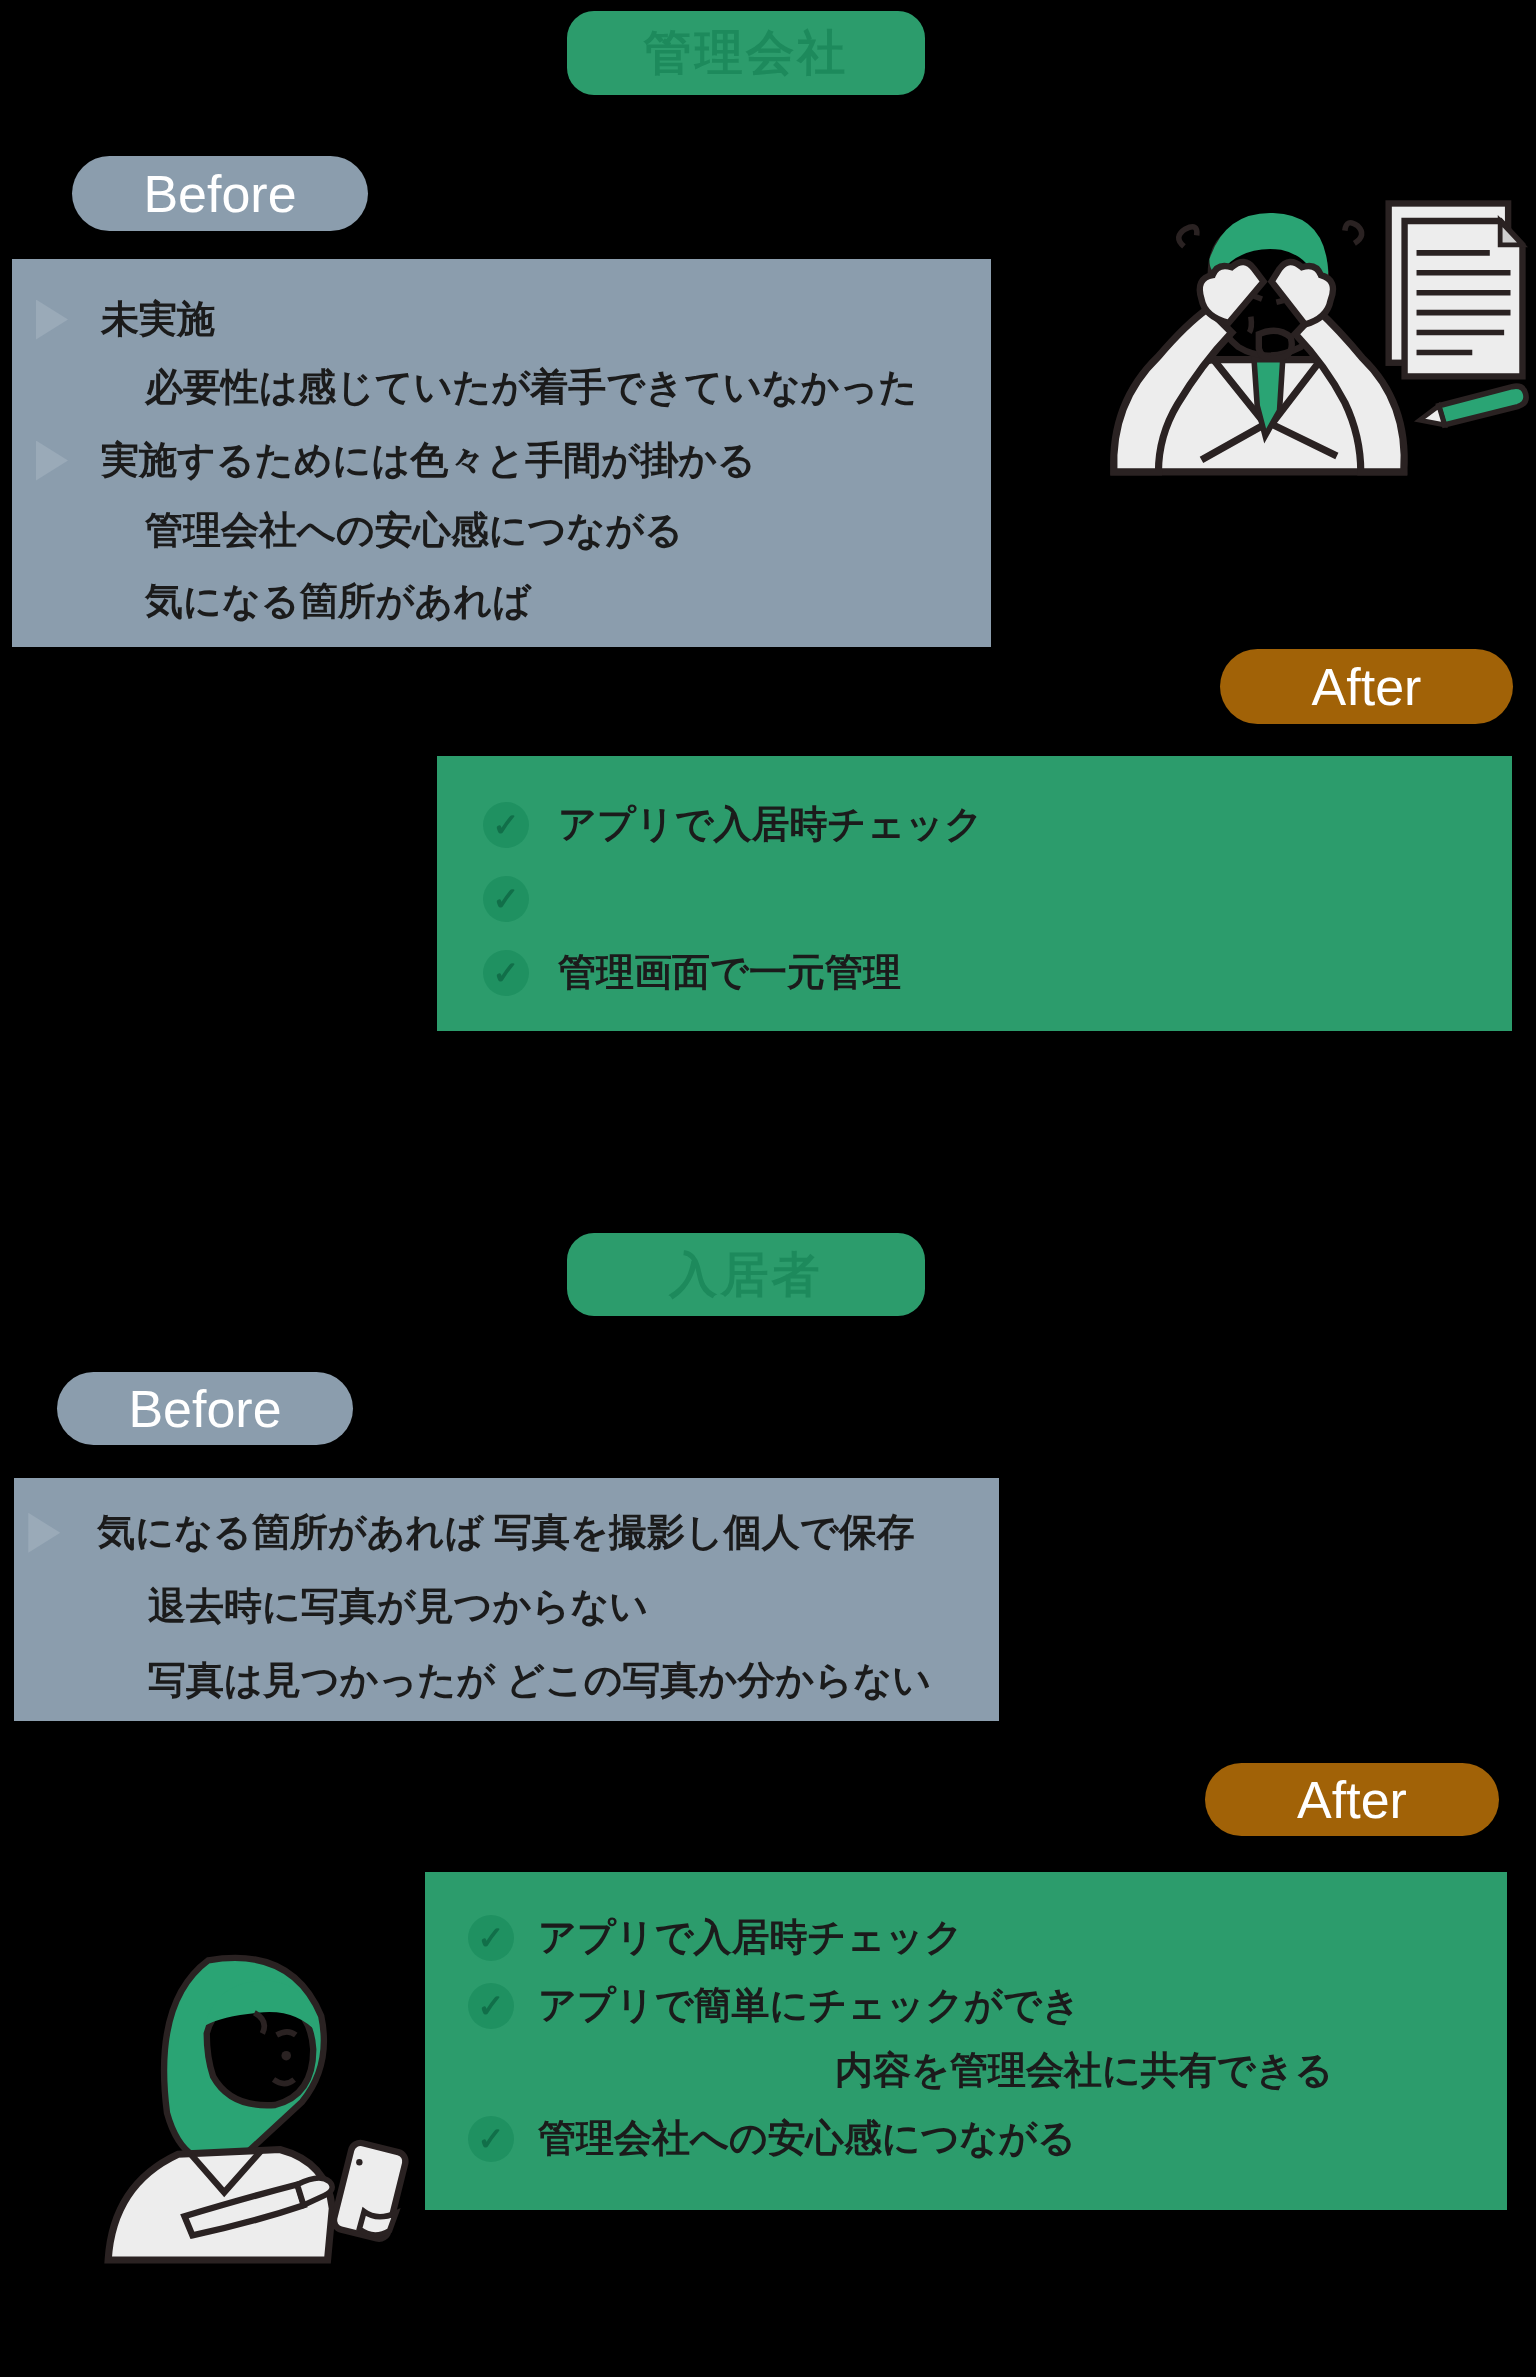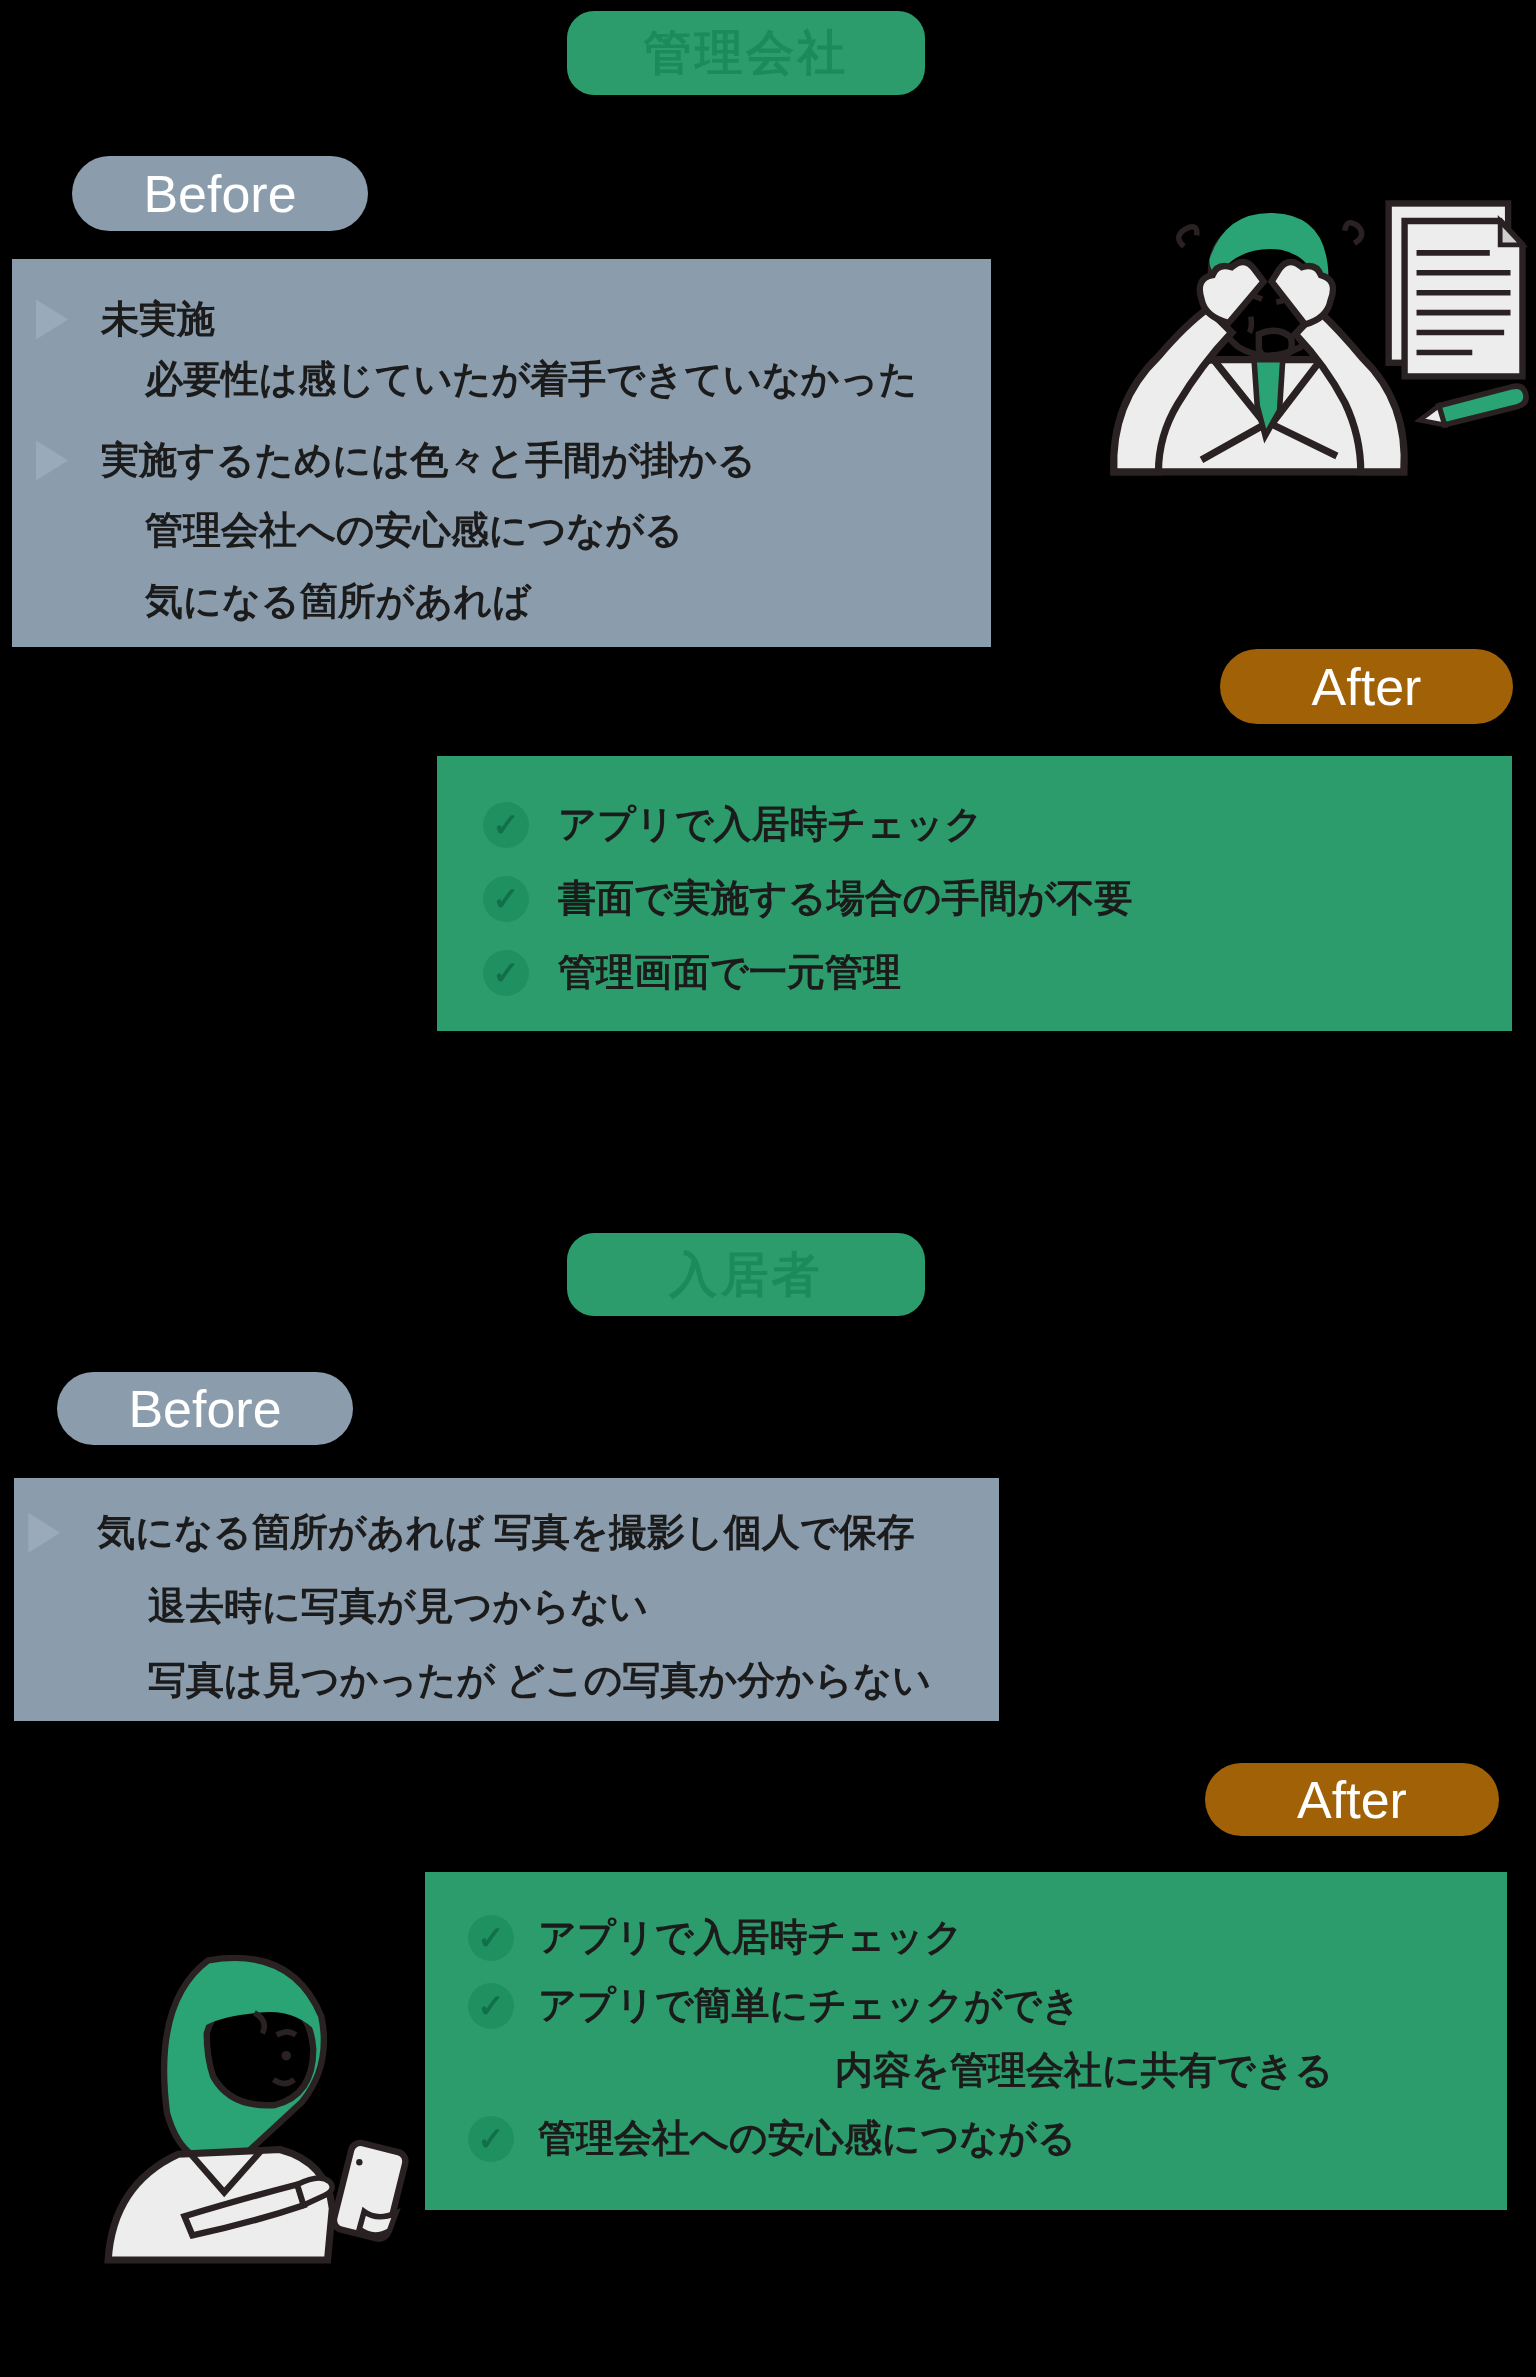--- a/index.html
+++ b/index.html
@@ -120,21 +120,21 @@
       <path d="M128,62 q-14,-12 2,-22 q16,-8 14,8" fill="none" stroke="#2a2222" stroke-width="7"></path>
       <path d="M342,58 q16,-10 4,-22 q-14,-10 -16,6" fill="none" stroke="#2a2222" stroke-width="7"></path>
     </g>
   </svg>
 
   <div class="box gray" style="left:12px;top:259px;width:979px;height:388px;">
     <div class="row" style="left:24px;top:24px;">
       <span class="chev"></span>
       <span style="margin-left:33px;">未実施</span>
     </div>
-    <div class="row" style="left:133px;top:84px;">
+    <div class="row" style="left:133px;top:92px;">
       <span>必要性は感じていたが着手できていなかった</span>
     </div>
     <div class="row" style="left:24px;top:165px;">
       <span class="chev"></span>
       <span style="margin-left:33px;">実施するためには色々と手間が掛かる</span>
     </div>
     <div class="row" style="left:133px;top:235px;">
       <span>管理会社への安心感につながる</span>
     </div>
     <div class="row" style="left:133px;top:306px;">
@@ -146,21 +146,20 @@
     <span>After</span>
   </div>
 
   <div class="box green" style="left:437px;top:756px;width:1075px;height:275px;">
     <div class="row" style="left:46px;top:32px;">
       <span class="check">✓</span>
       <span style="margin-left:29px;">アプリで入居時チェック</span>
     </div>
     <div class="row" style="left:46px;top:106px;">
       <span class="check">✓</span>
-      <span style="margin-left:29px;">書面で実施する場合の手間が不要</span>
     </div>
     <div class="row" style="left:46px;top:180px;">
       <span class="check">✓</span>
       <span style="margin-left:29px;">管理画面で一元管理</span>
     </div>
   </div>
 
   <div class="title-plate" style="left:567px;top:1233px;height:83px;">
     <span>入居者</span>
   </div>

